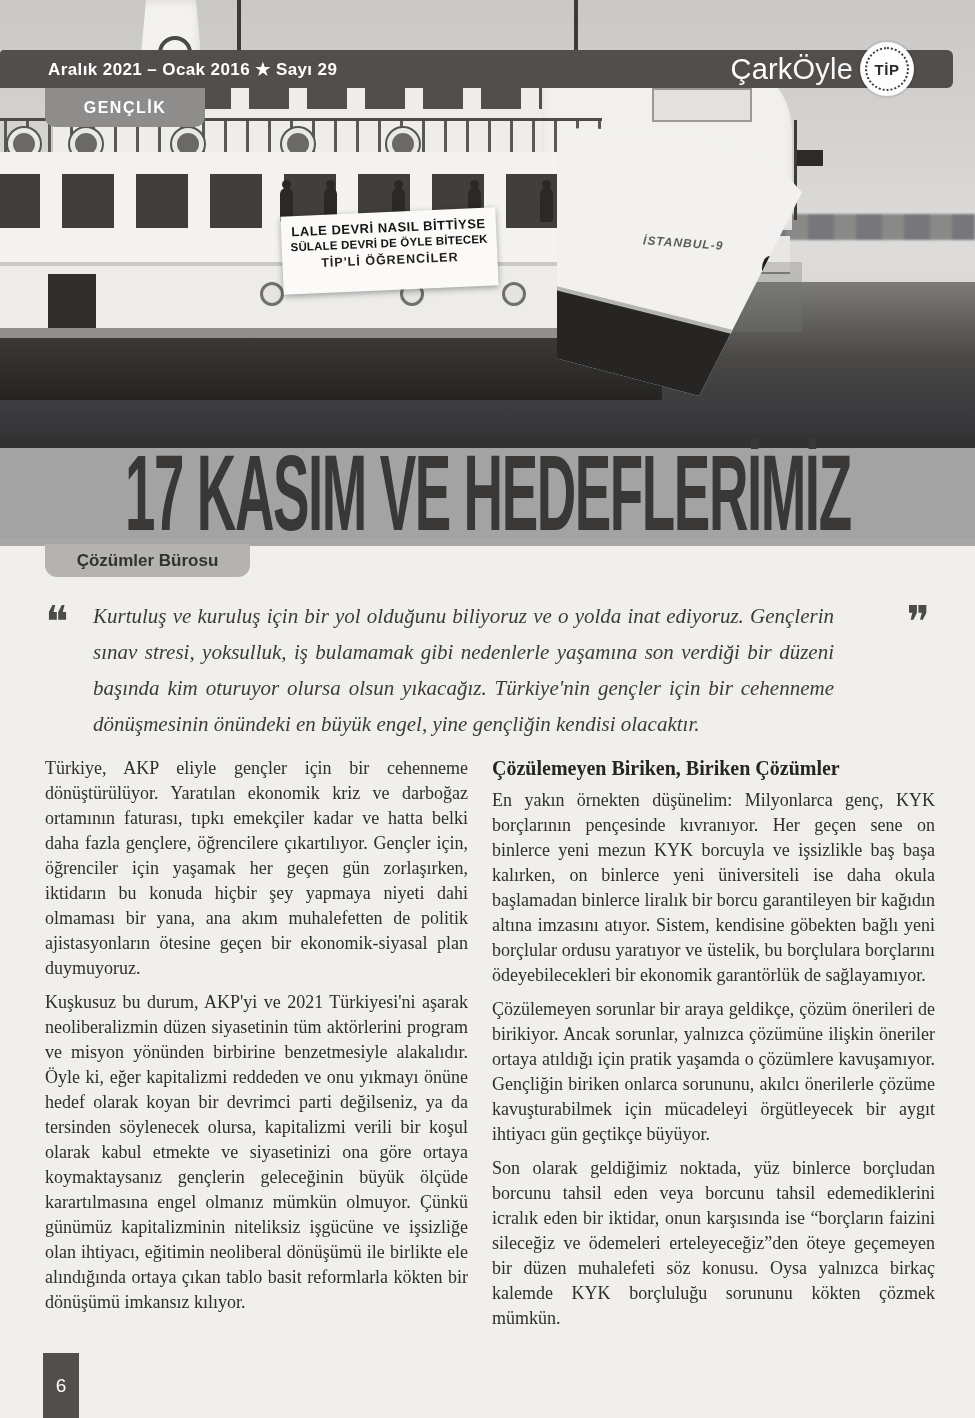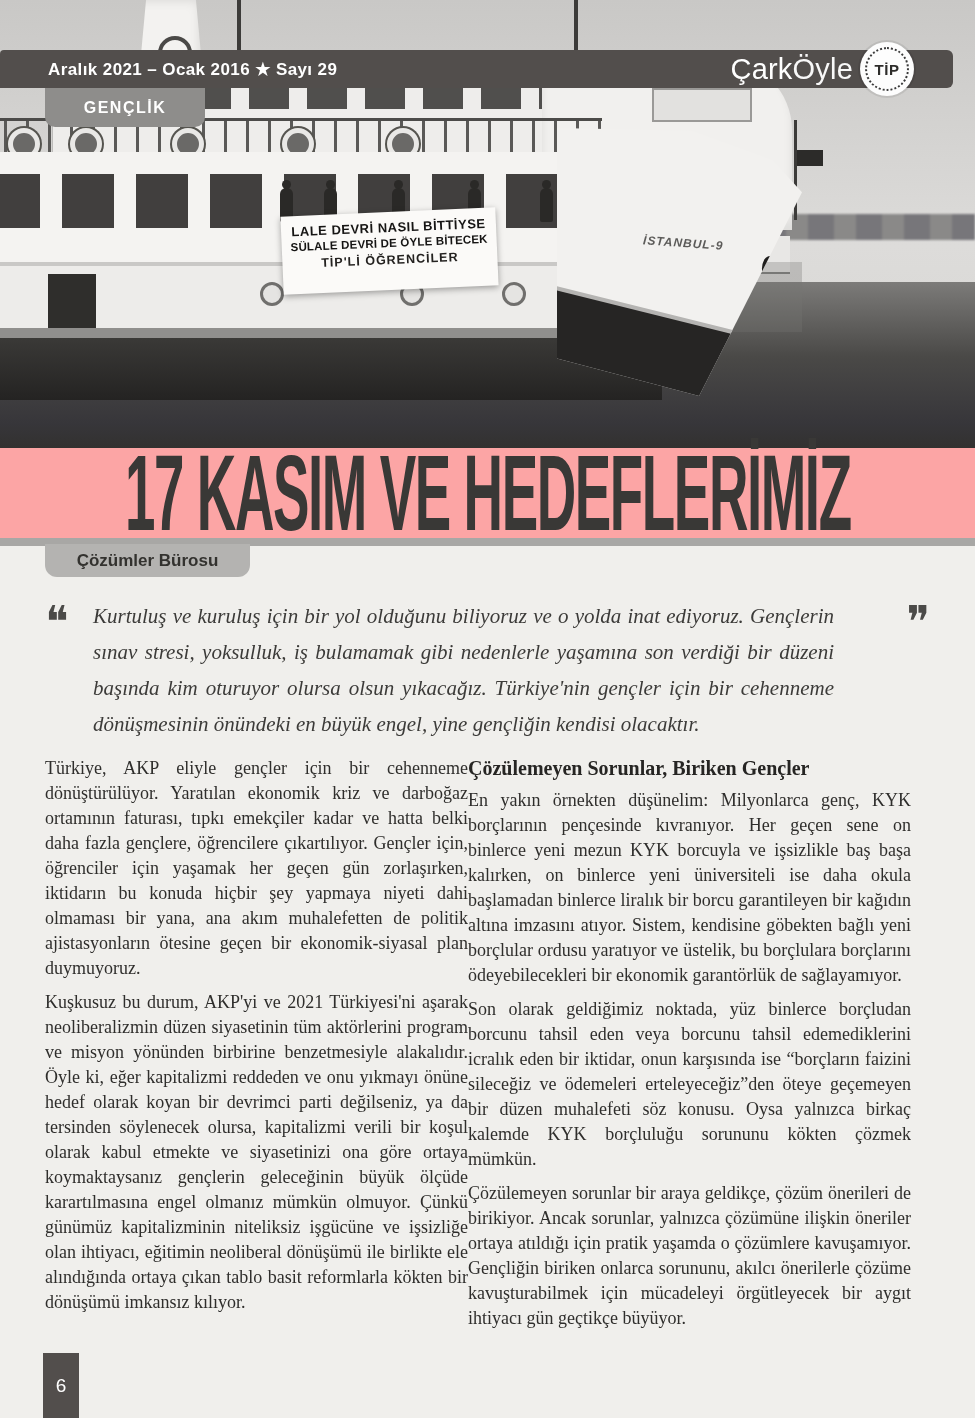--- a/index.html
+++ b/index.html
@@ -66,36 +66,36 @@
   .brand-bold{font-weight:normal;}
   .brand-light{font-weight:normal;opacity:.96;}
   .tip-logo{position:absolute;left:860px;top:42px;width:54px;height:54px;border-radius:50%;background:#fdfdfd;
     z-index:6;display:flex;align-items:center;justify-content:center;box-shadow:0 0 0 2px rgba(0,0,0,.08);}
   .tip-logo-inner{width:40px;height:40px;border-radius:50%;border:2px dotted #3a3a3a;display:flex;align-items:center;justify-content:center;
     font-weight:bold;font-size:15px;color:#2e2d2b;letter-spacing:.5px;}
   .genclik-badge{position:absolute;left:45px;top:88px;width:160px;height:39px;background:#8e8d8b;z-index:5;
     border-radius:0 0 10px 10px;display:flex;align-items:center;justify-content:center;
     color:#fff;font-weight:bold;font-size:16px;letter-spacing:1.5px;}
   
-  .title-band{position:absolute;left:0;top:448px;width:975px;height:90px;background:#fca5a5;display:flex;align-items:center;justify-content:center;}
+  .title-band{position:absolute;left:0;top:448px;width:975px;height:90px;background:#a3a3a3;display:flex;align-items:center;justify-content:center;}
   .article-title{font-weight:bold;font-size:76px;color:#393836;white-space:nowrap;letter-spacing:-2px;
     transform:scale(.72,1.42);transform-origin:center center;line-height:1;}
   .divider-bar{position:absolute;left:0;top:538px;width:975px;height:8px;background:#a8a7a5;}
   .byline-badge{position:absolute;left:45px;top:544px;width:205px;height:33px;background:#b4b3b1;
     border-radius:0 0 12px 12px;display:flex;align-items:center;justify-content:center;
     color:#33322f;font-weight:bold;font-size:17px;}
   
   .quote-wrap{position:absolute;left:45px;top:598px;width:885px;}
   .quote-open-icon,.quote-close-icon{position:absolute;font-family:"DejaVu Sans",sans-serif;font-size:44px;color:#4b4a48;line-height:1;}
   .quote-open-icon{left:0;top:2px;}
   .quote-close-icon{right:0;top:2px;}
   .quote-text{margin:0 96px 0 48px;font-family:"Liberation Serif",serif;font-style:italic;
     font-size:21px;line-height:36px;color:#3c3b39;text-align:justify;}
   
-  .columns{position:absolute;left:45px;top:756px;width:890px;display:flex;
+  .columns{position:absolute;left:45px;top:756px;width:890px;display:flex;gap:24px;
     font-family:"Liberation Serif",serif;font-size:18px;line-height:25px;color:#2f2e2c;}
   .col-left{width:423px;}
   .col-right{width:443px;}
   .body-par{margin:0 0 9px 0;text-align:justify;}
   .col-heading{font-weight:bold;font-size:20px;margin:0 0 7px 0;color:#262523;}
   
   .page-number-box{position:absolute;left:43px;top:1353px;width:36px;height:65px;background:#524e4c;
     color:#fff;font-size:19px;display:flex;justify-content:center;align-items:flex-start;padding-top:22px;box-sizing:border-box;}
 </style>
 </head>
@@ -194,20 +194,20 @@
   <p class="quote-text">Kurtuluş ve kuruluş için bir yol olduğunu biliyoruz ve o yolda inat ediyoruz. Gençlerin sınav stresi, yoksulluk, iş bulamamak gibi nedenlerle yaşamına son verdiği bir düzeni başında kim oturuyor olursa olsun yıkacağız. Türkiye'nin gençler için bir cehenneme dönüşmesinin önündeki en büyük engel, yine gençliğin kendisi olacaktır.</p>
   <span class="quote-close-icon">❞</span>
 </div>
 
 <div class="columns">
   <div class="col-left">
     <p class="body-par">Türkiye, AKP eliyle gençler için bir cehenneme dönüştürülüyor. Yaratılan ekonomik kriz ve darboğaz ortamının faturası, tıpkı emekçiler kadar ve hatta belki daha fazla gençlere, öğrencilere çıkartılıyor. Gençler için, öğrenciler için yaşamak her geçen gün zorlaşırken, iktidarın bu konuda hiçbir şey yapmaya niyeti dahi olmaması bir yana, ana akım muhalefetten de politik ajistasyonların ötesine geçen bir ekonomik-siyasal plan duymuyoruz.</p>
     <p class="body-par">Kuşkusuz bu durum, AKP'yi ve 2021 Türkiyesi'ni aşarak neoliberalizmin düzen siyasetinin tüm aktörlerini program ve misyon yönünden birbirine benzetmesiyle alakalıdır. Öyle ki, eğer kapitalizmi reddeden ve onu yıkmayı önüne hedef olarak koyan bir devrimci parti değilseniz, ya da tersinden söylenecek olursa, kapitalizmi verili bir koşul olarak kabul etmekte ve siyasetinizi ona göre ortaya koymaktaysanız gençlerin geleceğinin büyük ölçüde karartılmasına engel olmanız mümkün olmuyor. Çünkü günümüz kapitalizminin niteliksiz işgücüne ve işsizliğe olan ihtiyacı, eğitimin neoliberal dönüşümü ile birlikte ele alındığında ortaya çıkan tablo basit reformlarla kökten bir dönüşümü imkansız kılıyor.</p>
   </div>
   <div class="col-right">
-    <p class="col-heading">Çözülemeyen Sorunlar, Biriken Gençler</p>
+    <p class="col-heading">Çözülemeyen Biriken, Biriken Çözümler</p>
     <p class="body-par">En yakın örnekten düşünelim: Milyonlarca genç, KYK borçlarının pençesinde kıvranıyor. Her geçen sene on binlerce yeni mezun KYK borcuyla ve işsizlikle baş başa kalırken, on binlerce yeni üniversiteli ise daha okula başlamadan binlerce liralık bir borcu garantileyen bir kağıdın altına imzasını atıyor. Sistem, kendisine göbekten bağlı yeni borçlular ordusu yaratıyor ve üstelik, bu borçlulara borçlarını ödeyebilecekleri bir ekonomik garantörlük de sağlayamıyor.</p>
+    <p class="body-par">Çözülemeyen sorunlar bir araya geldikçe, çözüm önerileri de birikiyor. Ancak sorunlar, yalnızca çözümüne ilişkin öneriler ortaya atıldığı için pratik yaşamda o çözümlere kavuşamıyor. Gençliğin biriken onlarca sorununu, akılcı önerilerle çözüme kavuşturabilmek için mücadeleyi örgütleyecek bir aygıt ihtiyacı gün geçtikçe büyüyor.</p>
     <p class="body-par">Son olarak geldiğimiz noktada, yüz binlerce borçludan borcunu tahsil eden veya borcunu tahsil edemediklerini icralık eden bir iktidar, onun karşısında ise “borçların faizini sileceğiz ve ödemeleri erteleyeceğiz”den öteye geçemeyen bir düzen muhalefeti söz konusu. Oysa yalnızca birkaç kalemde KYK borçluluğu sorununu kökten çözmek mümkün.</p>
-    <p class="body-par">Çözülemeyen sorunlar bir araya geldikçe, çözüm önerileri de birikiyor. Ancak sorunlar, yalnızca çözümüne ilişkin öneriler ortaya atıldığı için pratik yaşamda o çözümlere kavuşamıyor. Gençliğin biriken onlarca sorununu, akılcı önerilerle çözüme kavuşturabilmek için mücadeleyi örgütleyecek bir aygıt ihtiyacı gün geçtikçe büyüyor.</p>
   </div>
 </div>
 
 <div class="page-number-box">6</div>
 
 </body></html>

